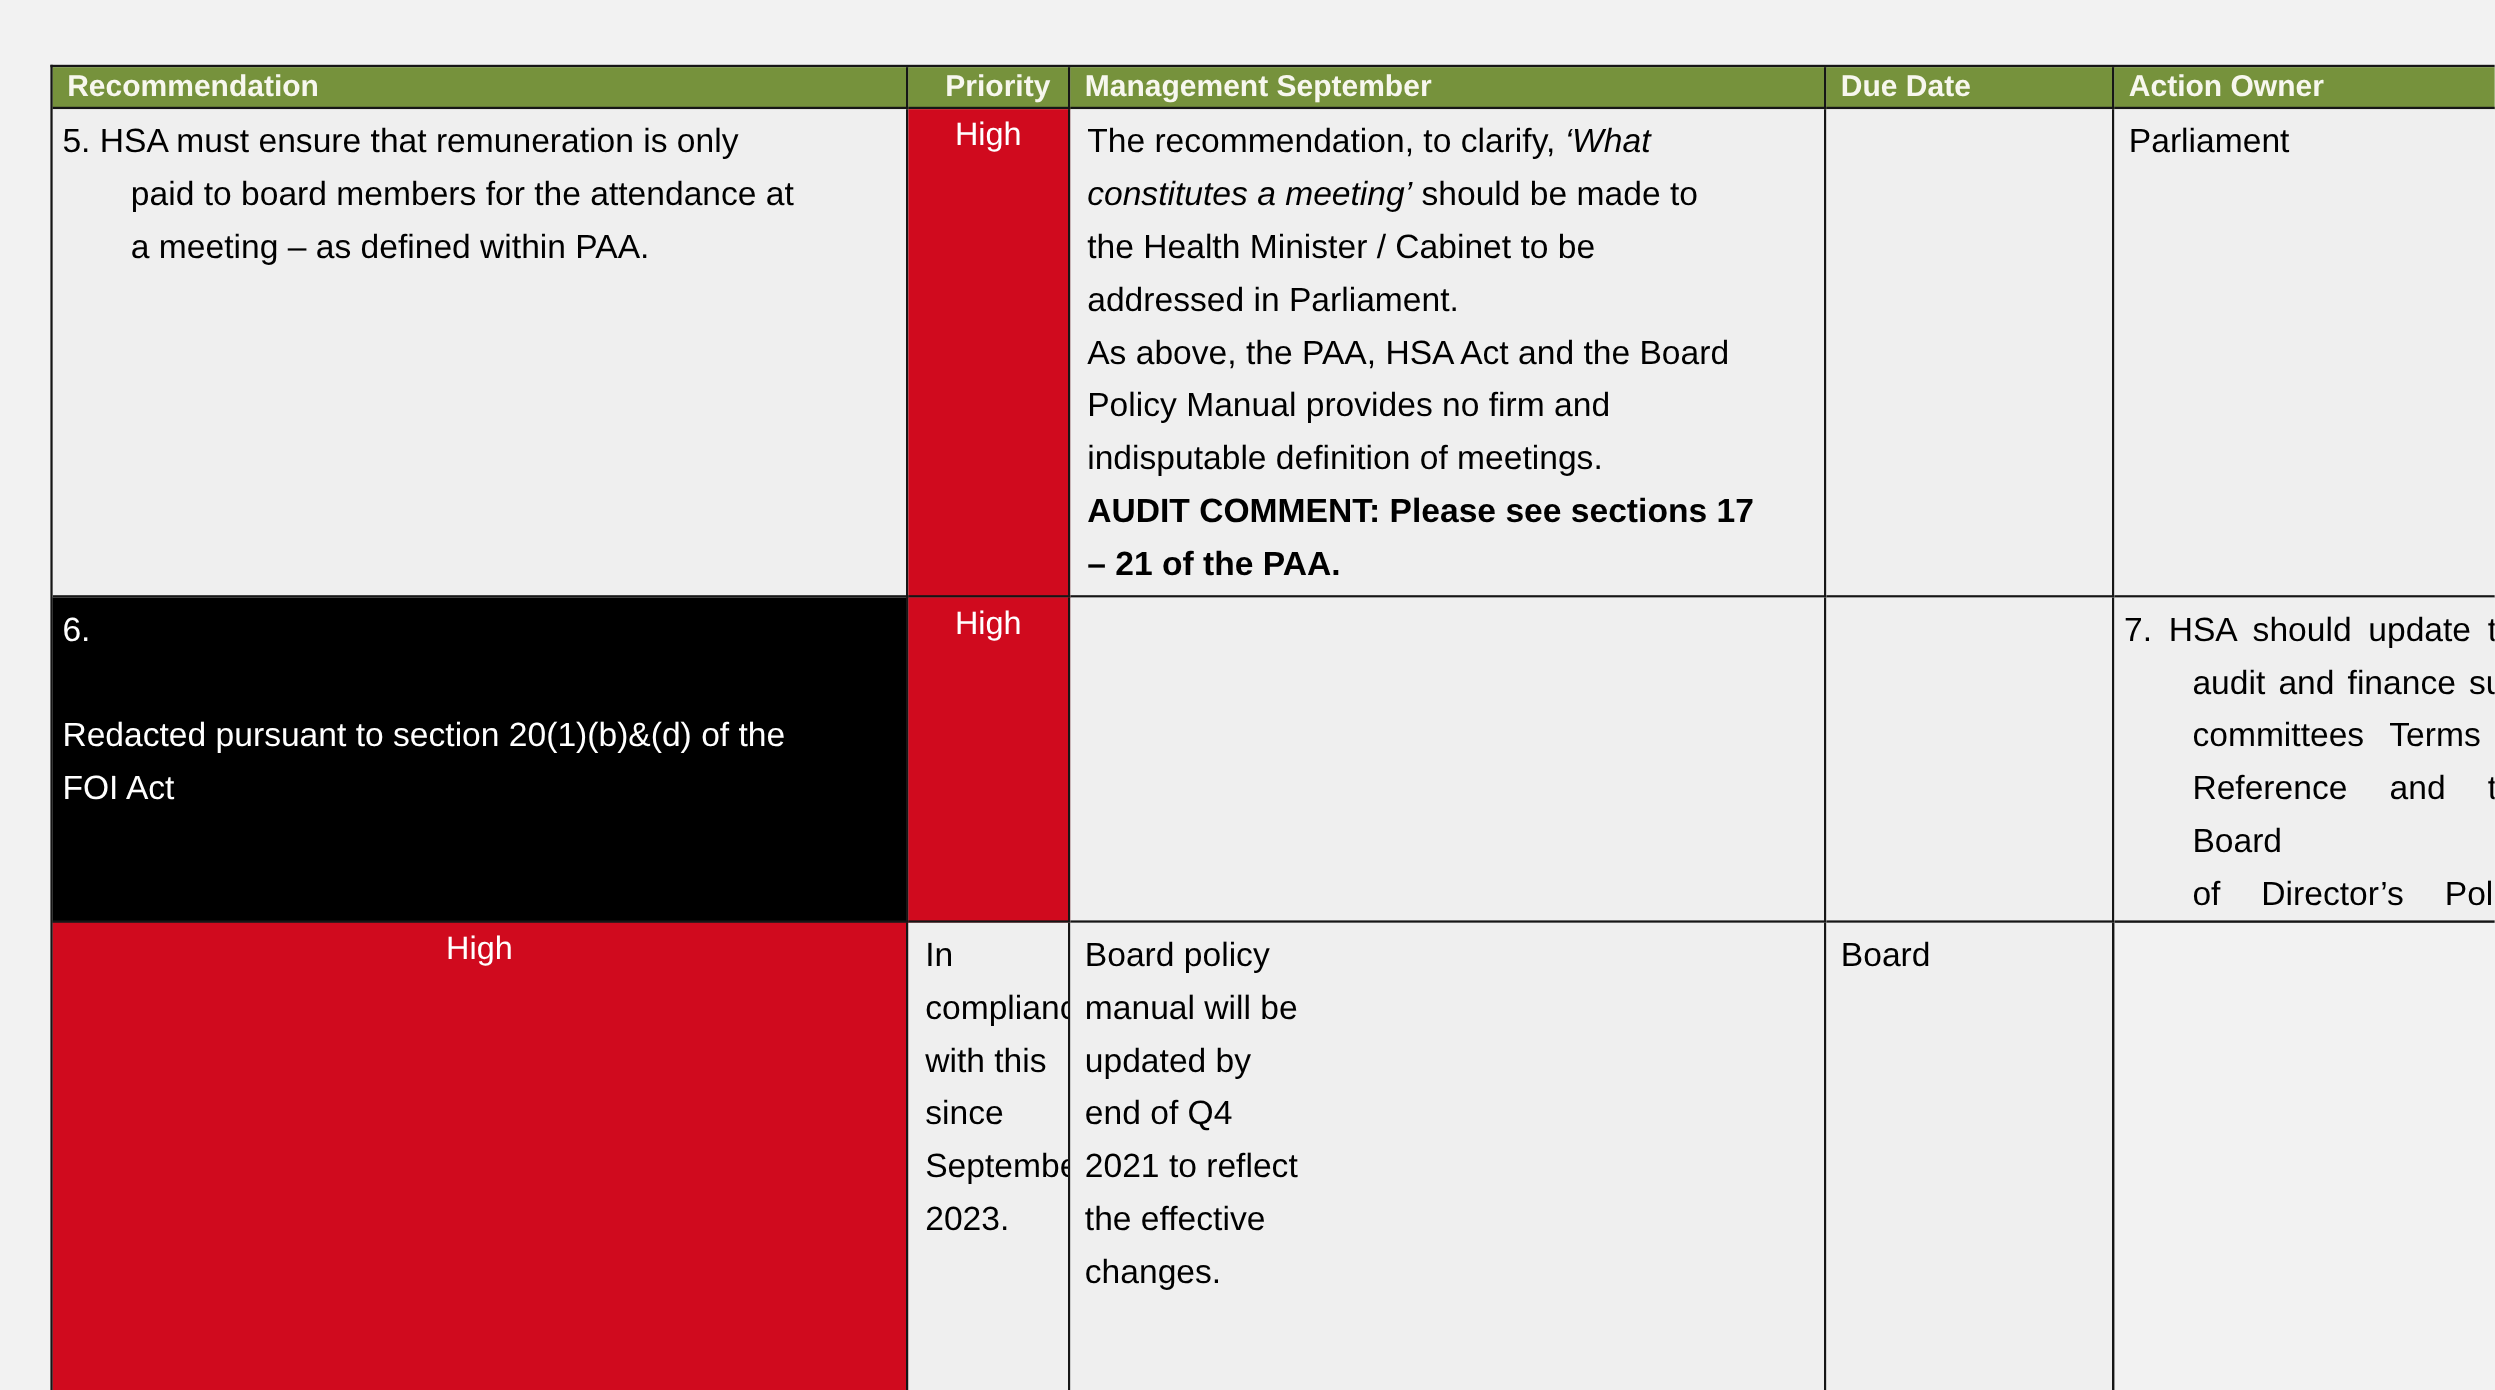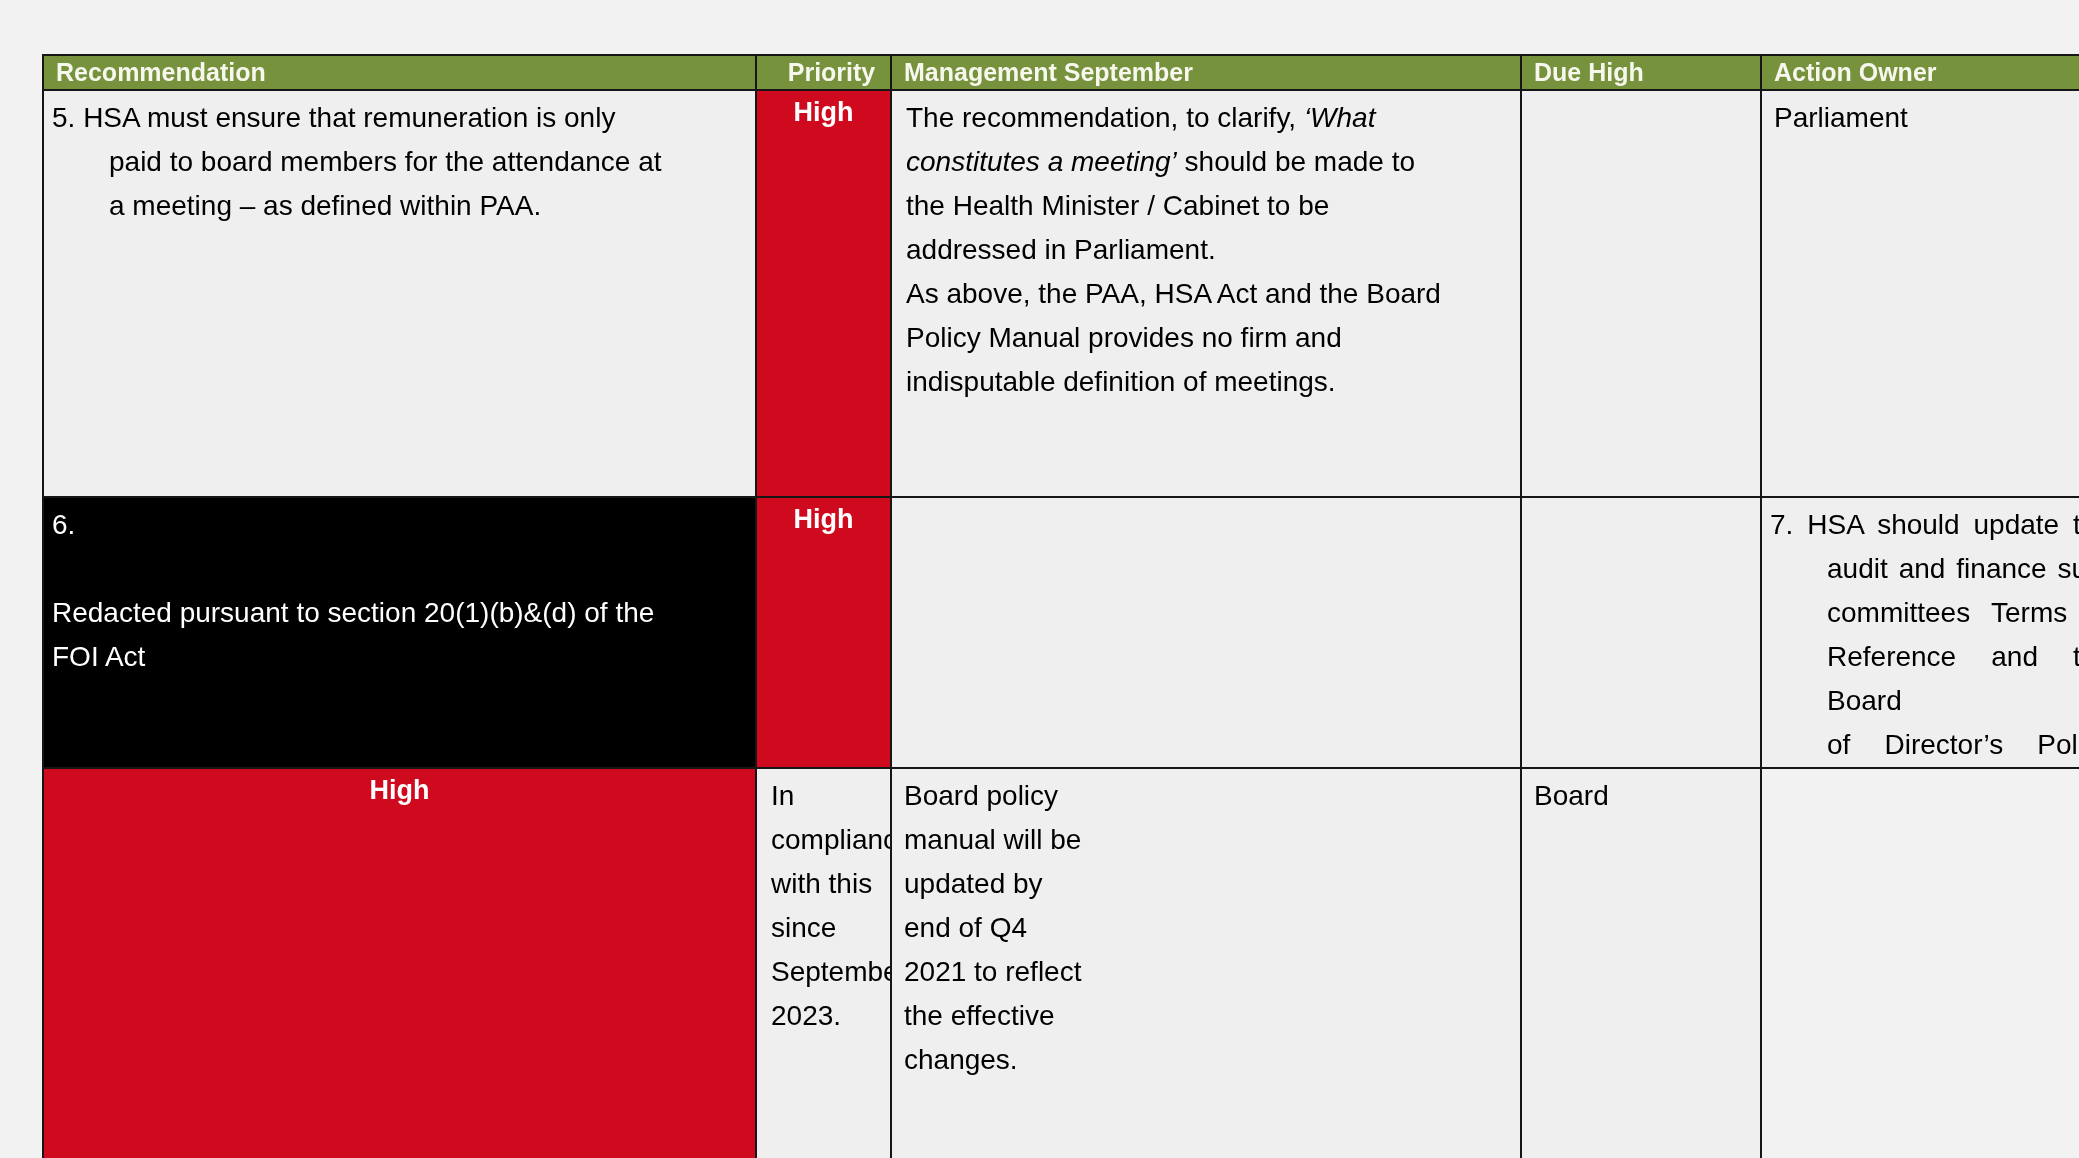--- a/index.html
+++ b/index.html
@@ -51,21 +51,21 @@
   }
   p.txt { margin:0; }
   .rec-cell  { padding:5px 8px 0 8px; }
   .resp-cell { padding:5px 12px 15px 14px; }
   .side-cell { padding:5px 8px 0 12px; }
   .hang { padding-left:57px; text-indent:-57px; }
   .justify { text-align:justify; text-align-last:justify; }
   .priority-cell {
     background:#D00A1E;
     color:#ffffff;
-    font-weight:bold;
+    font-weight:normal;
     font-size:27px;
     text-align:center;
     padding-top:5px;
     line-height:33px;
   }
   .redacted {
     background:#000000;
     color:#ffffff;
   }
   .redacted .txt, .redacted.txt { color:#ffffff; }
@@ -73,37 +73,39 @@
 </style>
 </head>
 <body>
 
 <div class="page">
   <div class="audit-table">
 
     <div class="cell th">Recommendation</div>
     <div class="cell th center">Priority</div>
     <div class="cell th">Management September</div>
-    <div class="cell th">Due High</div>
+    <div class="cell th">Due Date</div>
     <div class="cell th">Action Owner</div>
 
     <div class="cell rec-cell">
       <p class="txt hang">5. HSA must ensure that remuneration is only
 paid to board members for the attendance at
 a meeting – as defined within PAA.</p>
     </div>
     <div class="cell priority-cell">High</div>
     <div class="cell resp-cell">
       <p class="txt"><span>The recommendation, to clarify, </span><i>‘What
 constitutes a meeting’</i><span> should be made to
 the Health Minister / Cabinet to be
 addressed in Parliament.
 As above, the PAA, HSA Act and the Board
 Policy Manual provides no firm and
 indisputable definition of meetings.</span></p>
+      <p class="txt bold">AUDIT COMMENT: Please see sections 17
+– 21 of the PAA.</p>
     </div>
     <div class="cell side-cell">
       <p class="txt"></p>
     </div>
     <div class="cell side-cell">
       <p class="txt">Parliament</p>
     </div>
 
     <div class="cell rec-cell redacted">
       <p class="txt">6.</p>

